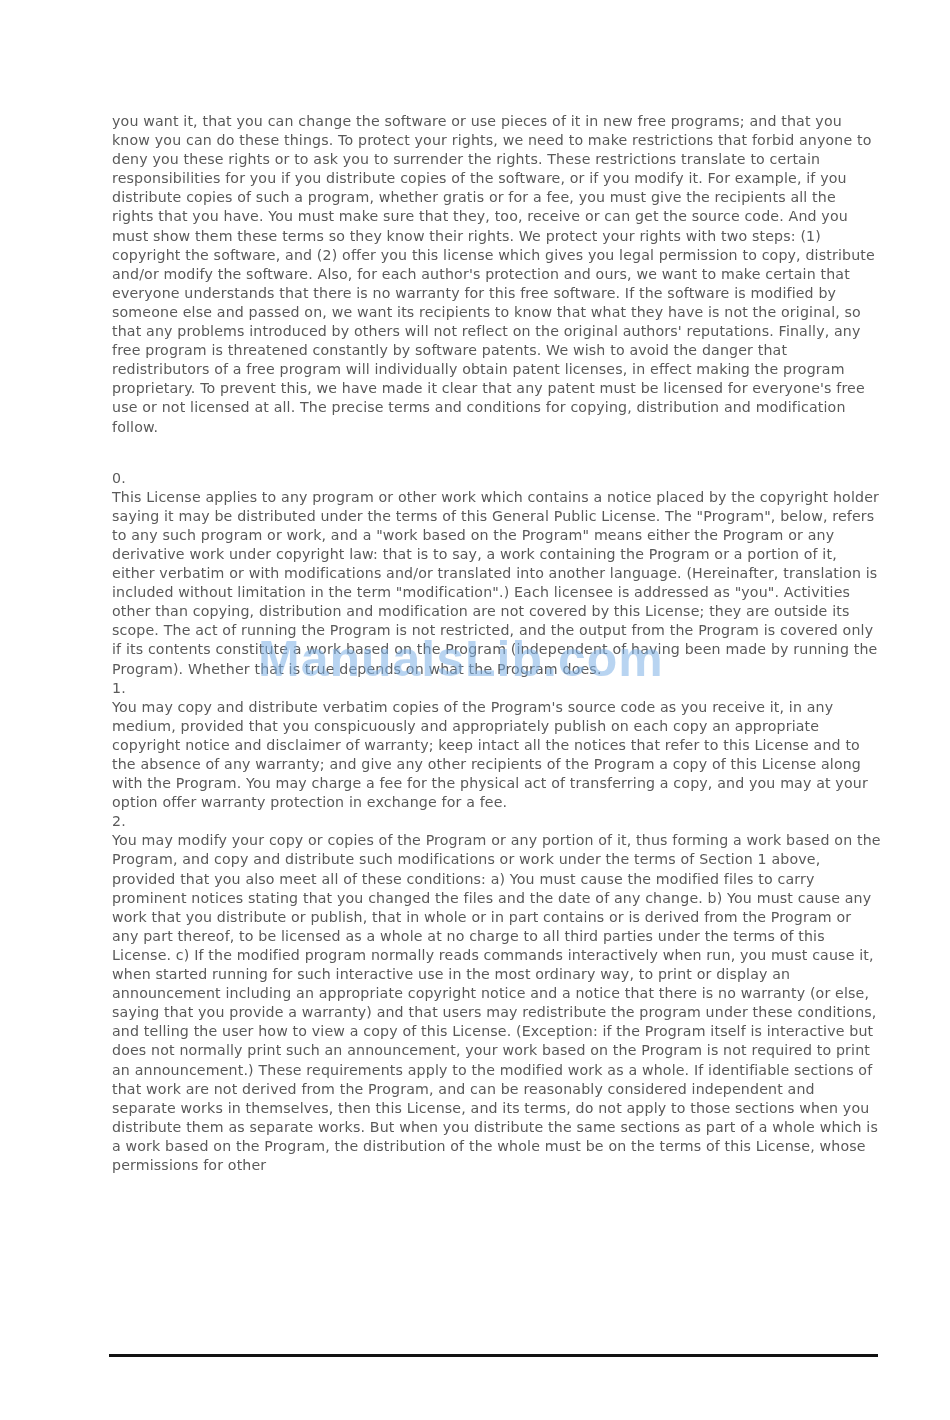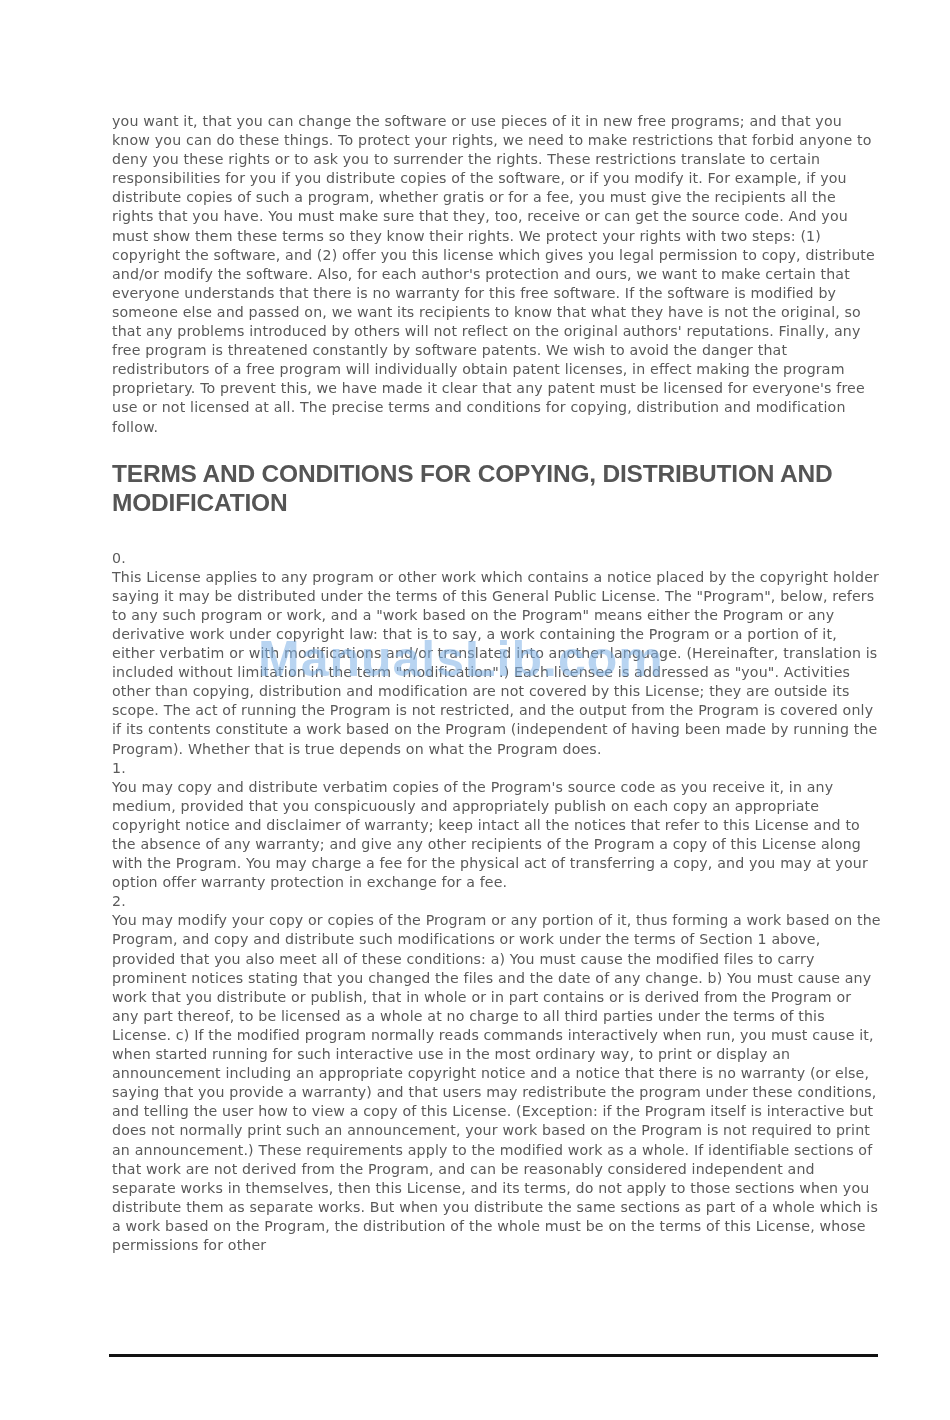--- a/index.html
+++ b/index.html
@@ -37,21 +37,20 @@
     opacity: 0.55;
     letter-spacing: 1px;
     pointer-events: none;
   }
 </style>
 </head>
 <body>
 
 <div class="page">
   <p class="para">you want it, that you can change the software or use pieces of it in new free programs; and that you know you can do these things. To protect your rights, we need to make restrictions that forbid anyone to deny you these rights or to ask you to surrender the rights. These restrictions translate to certain responsibilities for you if you distribute copies of the software, or if you modify it. For example, if you distribute copies of such a program, whether gratis or for a fee, you must give the recipients all the rights that you have. You must make sure that they, too, receive or can get the source code. And you must show them these terms so they know their rights. We protect your rights with two steps: (1) copyright the software, and (2) offer you this license which gives you legal permission to copy, distribute and/or modify the software. Also, for each author's protection and ours, we want to make certain that everyone understands that there is no warranty for this free software. If the software is modified by someone else and passed on, we want its recipients to know that what they have is not the original, so that any problems introduced by others will not reflect on the original authors' reputations. Finally, any free program is threatened constantly by software patents. We wish to avoid the danger that redistributors of a free program will individually obtain patent licenses, in effect making the program proprietary. To prevent this, we have made it clear that any patent must be licensed for everyone's free use or not licensed at all. The precise terms and conditions for copying, distribution and modification follow.</p>
-  <h1 class="heading">TERMS AND CONDITIONS FOR COPYING, DISTRIBUTION AND MODIFICATION</h1>
   <div class="sections">
     <div>
       <p class="para num">0.</p>
       <p class="para">This License applies to any program or other work which contains a notice placed by the copyright holder saying it may be distributed under the terms of this General Public License. The "Program", below, refers to any such program or work, and a "work based on the Program" means either the Program or any derivative work under copyright law: that is to say, a work containing the Program or a portion of it, either verbatim or with modifications and/or translated into another language. (Hereinafter, translation is included without limitation in the term "modification".) Each licensee is addressed as "you". Activities other than copying, distribution and modification are not covered by this License; they are outside its scope. The act of running the Program is not restricted, and the output from the Program is covered only if its contents constitute a work based on the Program (independent of having been made by running the Program). Whether that is true depends on what the Program does.</p>
     </div>
     <div>
       <p class="para num">1.</p>
       <p class="para">You may copy and distribute verbatim copies of the Program's source code as you receive it, in any medium, provided that you conspicuously and appropriately publish on each copy an appropriate copyright notice and disclaimer of warranty; keep intact all the notices that refer to this License and to the absence of any warranty; and give any other recipients of the Program a copy of this License along with the Program. You may charge a fee for the physical act of transferring a copy, and you may at your option offer warranty protection in exchange for a fee.</p>
     </div>
     <div>

